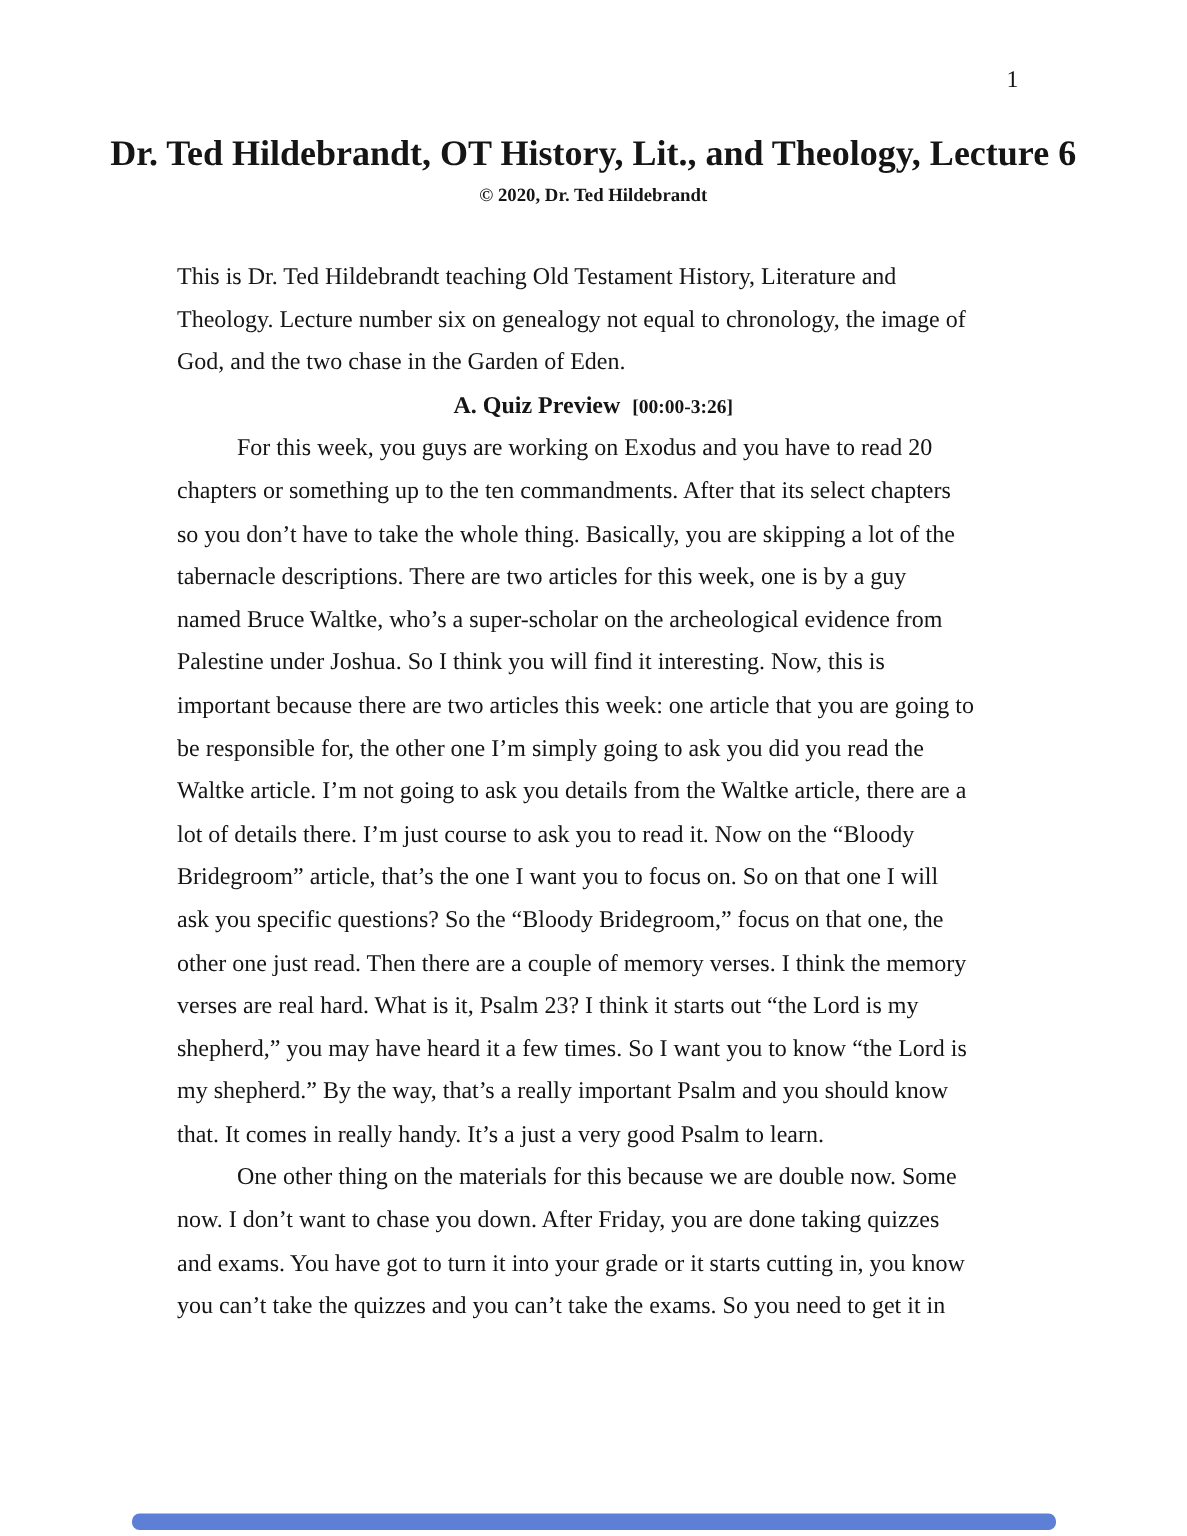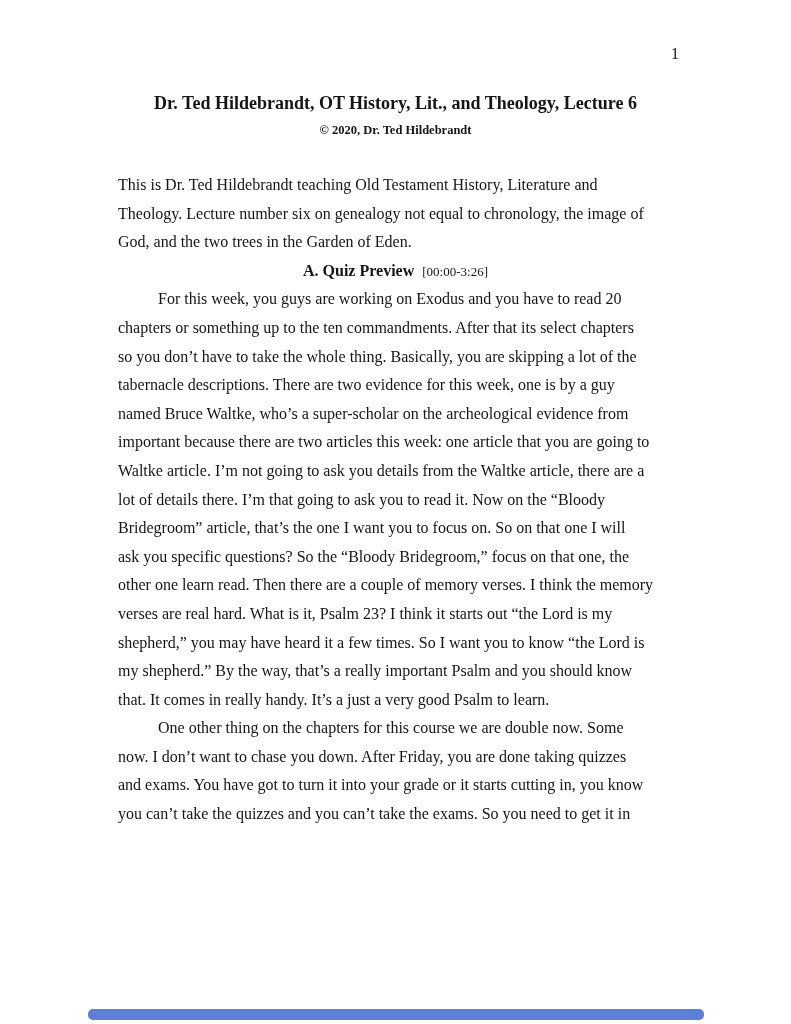--- a/index.html
+++ b/index.html
@@ -23,21 +23,21 @@
     font-size: 16px;
     line-height: 20px;
   }
   .doc-title {
     position: absolute;
     top: 90px;
     left: 0;
     width: 100%;
     margin: 0;
     text-align: center;
-    font-size: 18px;
+    font-size: 24px;
     font-weight: bold;
     line-height: 26px;
   }
   .doc-copyright {
     position: absolute;
     top: 121px;
     left: 0;
     width: 100%;
     text-align: center;
     font-size: 12.5px;
@@ -65,20 +65,21 @@
     height: 28.6px;
   }
   .heading-main {
     font-weight: bold;
     font-size: 16px;
     text-align: right;
   }
   .heading-time {
     font-size: 13px;
     margin-left: 4px;
+    font-weight: bold;
   }
   .footer-bar {
     position: absolute;
     top: 1009px;
     left: 88px;
     width: 616px;
     height: 11px;
     border-radius: 5px;
     background: #5d7fd6;
   }
@@ -92,48 +93,50 @@
 
   <h1 class="doc-title">Dr. Ted Hildebrandt, OT History, Lit., and Theology, Lecture 6</h1>
 
   <div class="doc-copyright">© 2020, Dr. Ted Hildebrandt</div>
 
   <div class="content">
 
     <div class="para">
         <div class="line">This is Dr. Ted Hildebrandt teaching Old Testament History, Literature and</div>
         <div class="line">Theology. Lecture number six on genealogy not equal to chronology, the image of</div>
-        <div class="line">God, and the two trees in the Garden of Eden.</div>
+        <div class="line">God, and the two chase in the Garden of Eden.</div>
       </div>
 
     <div class="section-heading">
       <span class="heading-main">A. Quiz Preview</span>
       <span class="heading-time">[00:00-3:26]</span>
     </div>
 
     <div class="para indent-first">
         <div class="line">For this week, you guys are working on Exodus and you have to read 20</div>
         <div class="line">chapters or something up to the ten commandments. After that its select chapters</div>
         <div class="line">so you don’t have to take the whole thing. Basically, you are skipping a lot of the</div>
-        <div class="line">tabernacle descriptions. There are two evidence for this week, one is by a guy</div>
+        <div class="line">tabernacle descriptions. There are two articles for this week, one is by a guy</div>
         <div class="line">named Bruce Waltke, who’s a super-scholar on the archeological evidence from</div>
+        <div class="line">Palestine under Joshua. So I think you will find it interesting. Now, this is</div>
         <div class="line">important because there are two articles this week: one article that you are going to</div>
+        <div class="line">be responsible for, the other one I’m simply going to ask you did you read the</div>
         <div class="line">Waltke article. I’m not going to ask you details from the Waltke article, there are a</div>
-        <div class="line">lot of details there. I’m that going to ask you to read it. Now on the “Bloody</div>
+        <div class="line">lot of details there. I’m just course to ask you to read it. Now on the “Bloody</div>
         <div class="line">Bridegroom” article, that’s the one I want you to focus on. So on that one I will</div>
         <div class="line">ask you specific questions? So the “Bloody Bridegroom,” focus on that one, the</div>
-        <div class="line">other one learn read. Then there are a couple of memory verses. I think the memory</div>
+        <div class="line">other one just read. Then there are a couple of memory verses. I think the memory</div>
         <div class="line">verses are real hard. What is it, Psalm 23? I think it starts out “the Lord is my</div>
         <div class="line">shepherd,” you may have heard it a few times. So I want you to know “the Lord is</div>
         <div class="line">my shepherd.” By the way, that’s a really important Psalm and you should know</div>
         <div class="line">that. It comes in really handy. It’s a just a very good Psalm to learn.</div>
       </div>
 
     <div class="para indent-first">
-        <div class="line">One other thing on the chapters for this course we are double now. Some</div>
+        <div class="line">One other thing on the materials for this because we are double now. Some</div>
         <div class="line">now. I don’t want to chase you down. After Friday, you are done taking quizzes</div>
         <div class="line">and exams. You have got to turn it into your grade or it starts cutting in, you know</div>
         <div class="line">you can’t take the quizzes and you can’t take the exams. So you need to get it in</div>
       </div>
 
   </div>
 
   <div class="footer-bar" style="background: rgb(93, 127, 214);"></div>
 
 </div>

